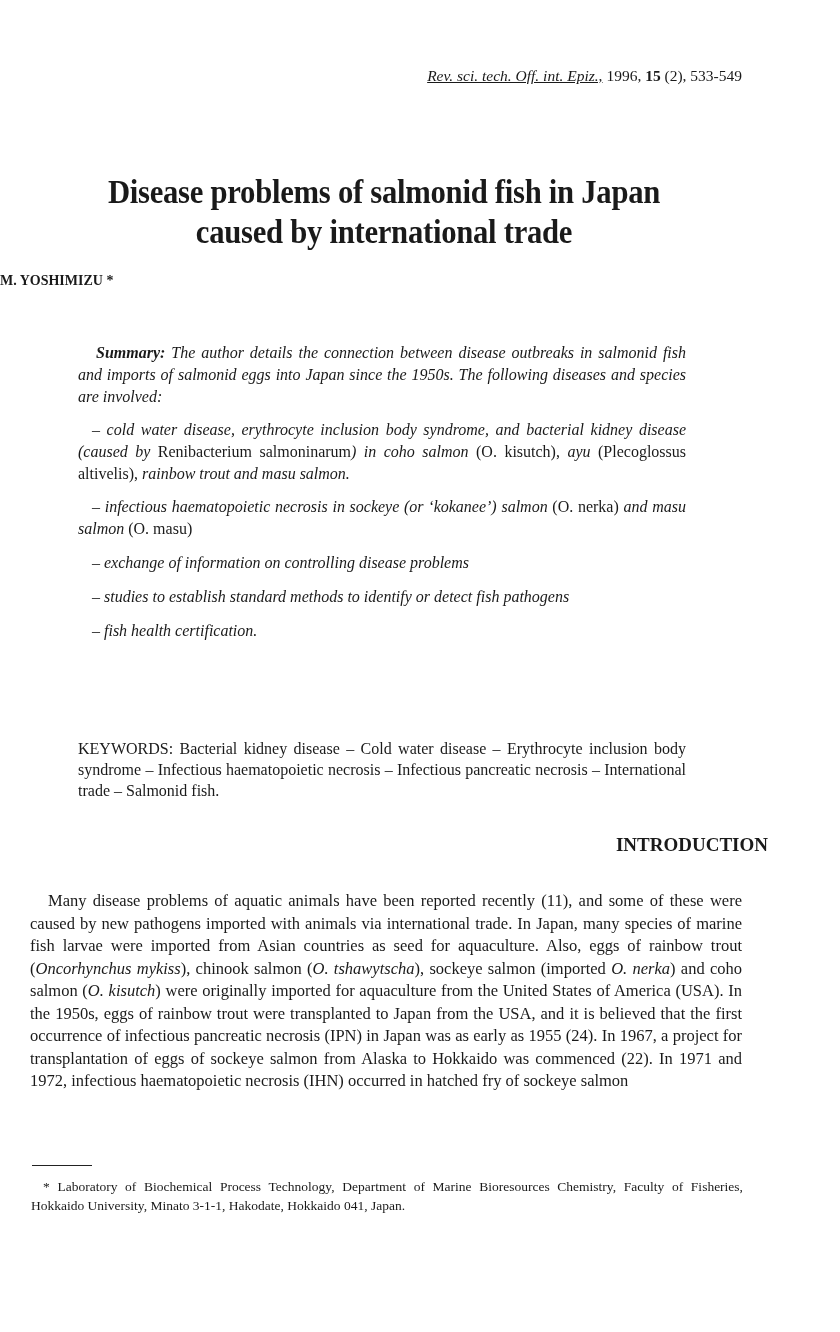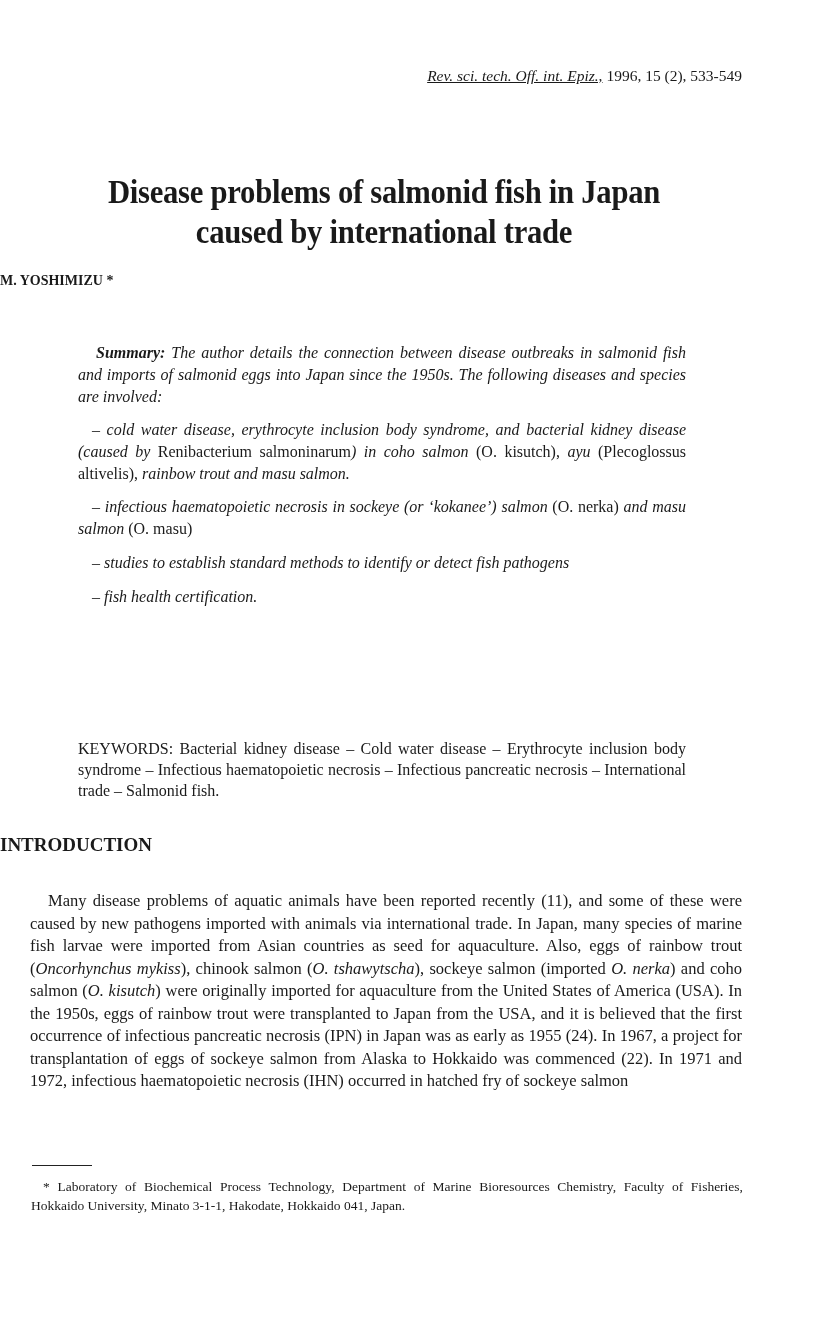--- a/index.html
+++ b/index.html
@@ -5,21 +5,21 @@
   html, body { margin: 0; padding: 0; background: #ffffff; }
   body {
     width: 840px; height: 1332px; position: relative; overflow: hidden;
     font-family: "Liberation Serif", "DejaVu Serif", serif; color: #1a1a1a;
   }
   .running-head {
     position: absolute; top: 67px; right: 98px;
     font-size: 15.5px; white-space: nowrap;
   }
   .running-head .journal { font-style: italic; text-decoration: underline; }
-  .running-head .vol { font-weight: normal; }
+  .running-head .vol { font-weight: bold; }
   .title {
     position: absolute; top: 172px; left: 0; width: 768px; text-align: center;
     font-size: 33px; font-weight: bold; line-height: 40px; letter-spacing: -0.3px;
     transform: scaleX(0.93); transform-origin: 384px 0;
   }
   .author {
     position: absolute; top: 273px; left: 0; width: 768px; text-align: left;
     font-size: 14px; font-weight: bold;
   }
   .abstract {
@@ -29,21 +29,21 @@
   .abstract p { margin: 0 0 11px 0; }
   .abstract .it { font-style: italic; margin-top: 12px; }
   .abstract .label { font-weight: bold; font-style: italic; }
   .abstract .item { text-indent: 14px; }
   .abstract .first-indent { text-indent: 18px; }
   .keywords {
     position: absolute; top: 738px; left: 78px; width: 608px;
     font-size: 16px; line-height: 21px; text-align: justify;
   }
   .section-heading {
-    position: absolute; top: 834px; left: 0; width: 768px; text-align: left;
+    position: absolute; top: 834px; left: 0; width: 768px; text-align: right;
     font-size: 19px; font-weight: bold;
   }
   .body-text {
     position: absolute; top: 890px; left: 30px; width: 712px;
     font-size: 16.5px; line-height: 22.5px; text-align: justify;
     text-indent: 18px;
   }
   .body-text .it { font-style: italic; }
   .footnote-rule {
     position: absolute; top: 1165px; left: 32px; width: 60px; border-top: 1px solid #222;
@@ -64,20 +64,21 @@
   <div>Disease problems of salmonid fish in Japan</div>
   <div>caused by international trade</div>
 </div>
 
 <div class="author">M. YOSHIMIZU *</div>
 
 <div class="abstract">
   <p class="first-indent it"><span class="label">Summary:</span><span> The author details the connection between disease outbreaks in salmonid fish and imports of salmonid eggs into Japan since the 1950s. The following diseases and species are involved:</span></p>
   <p class="item"><span class="it">– cold water disease, erythrocyte inclusion body syndrome, and bacterial kidney disease (caused by</span><span> Renibacterium salmoninarum</span><span class="it">) in coho salmon</span><span> (O. kisutch), </span><span class="it">ayu</span><span> (Plecoglossus altivelis), </span><span class="it">rainbow trout and masu salmon.</span></p>
   <p class="item"><span class="it">– infectious haematopoietic necrosis in sockeye (or ‘kokanee’) salmon</span><span> (O. nerka) </span><span class="it">and masu salmon</span><span> (O. masu)</span></p>
+  <p class="item it">– exchange of information on controlling disease problems</p>
   <p class="item it">– studies to establish standard methods to identify or detect fish pathogens</p>
   <p class="item it">– fish health certification.</p>
 </div>
 
 <div class="keywords">KEYWORDS: Bacterial kidney disease – Cold water disease – Erythrocyte inclusion body syndrome – Infectious haematopoietic necrosis – Infectious pancreatic necrosis – International trade – Salmonid fish.</div>
 
 <div class="section-heading">INTRODUCTION</div>
 
 <div class="body-text"><span>Many disease problems of aquatic animals have been reported recently (11), and some of these were caused by new pathogens imported with animals via international trade. In Japan, many species of marine fish larvae were imported from Asian countries as seed for aquaculture. Also, eggs of rainbow trout (</span><span class="it">Oncorhynchus mykiss</span><span>), chinook salmon (</span><span class="it">O. tshawytscha</span><span>), sockeye salmon (imported </span><span class="it">O. nerka</span><span>) and coho salmon (</span><span class="it">O. kisutch</span><span>) were originally imported for aquaculture from the United States of America (USA). In the 1950s, eggs of rainbow trout were transplanted to Japan from the USA, and it is believed that the first occurrence of infectious pancreatic necrosis (IPN) in Japan was as early as 1955 (24). In 1967, a project for transplantation of eggs of sockeye salmon from Alaska to Hokkaido was commenced (22). In 1971 and 1972, infectious haematopoietic necrosis (IHN) occurred in hatched fry of sockeye salmon</span></div>
 

